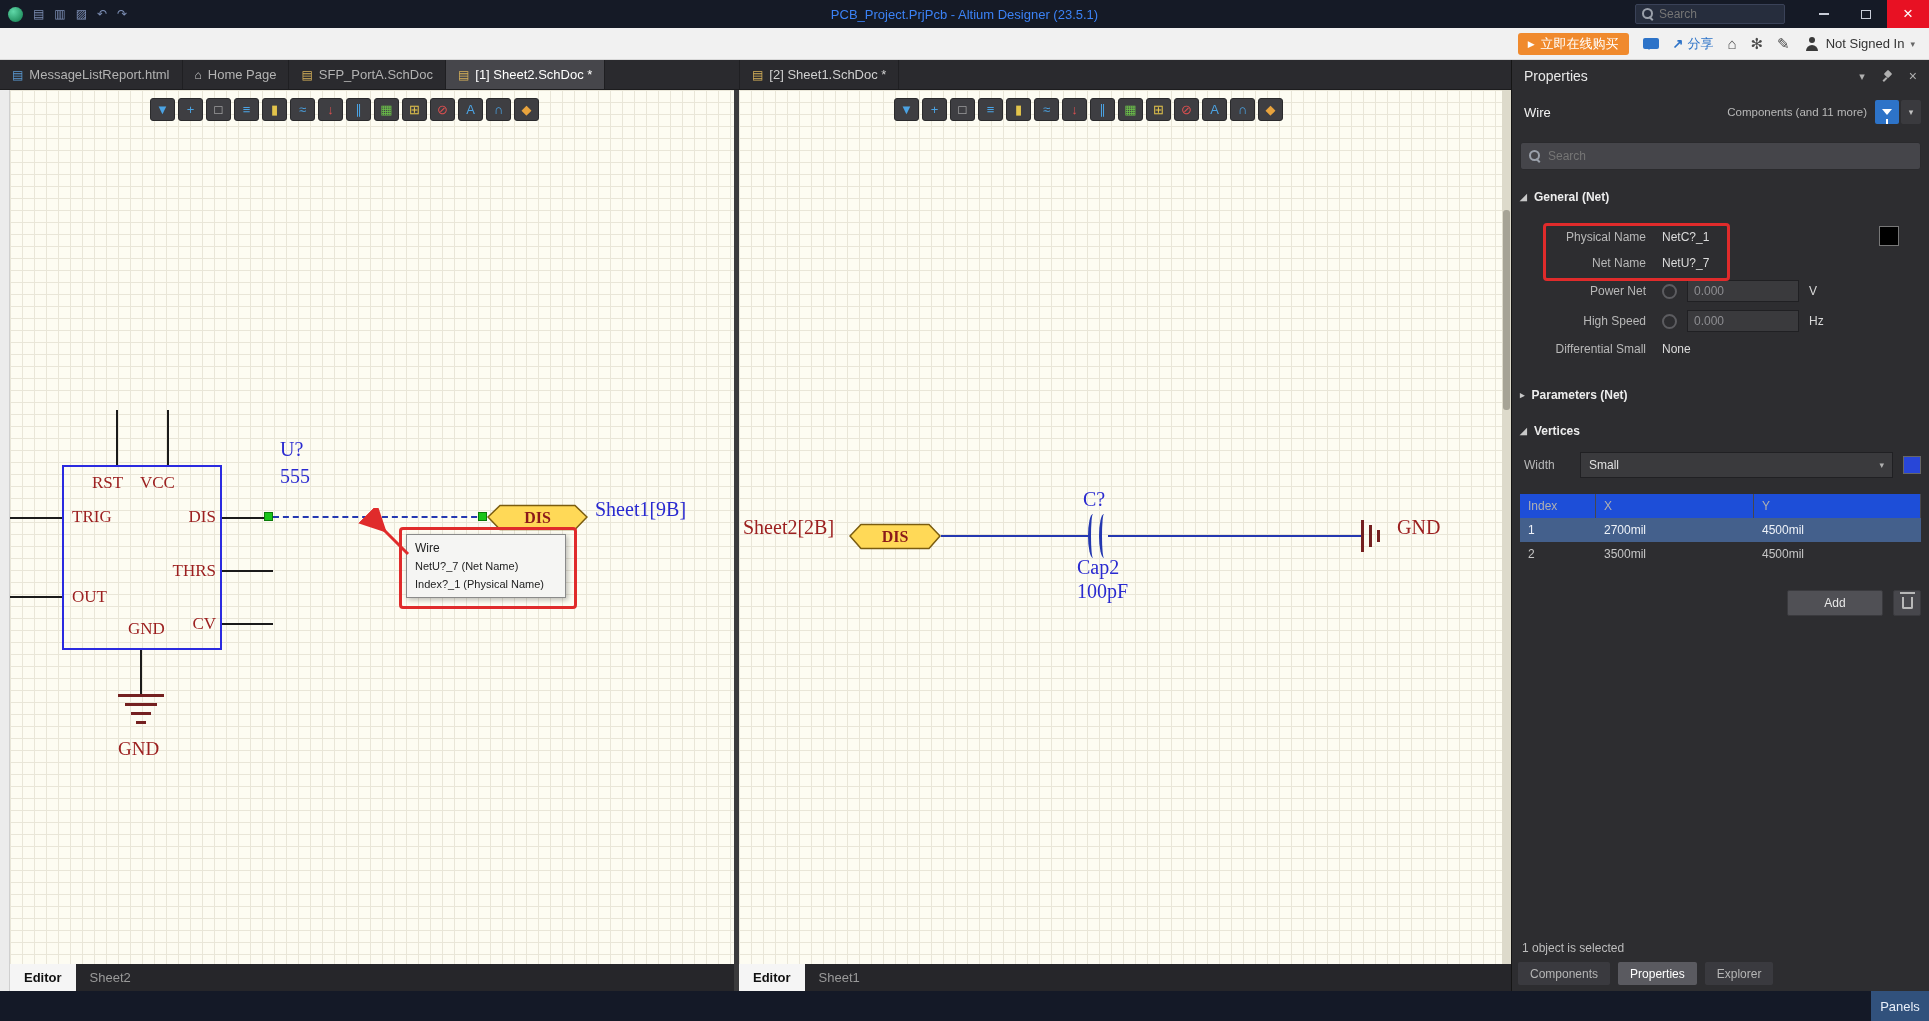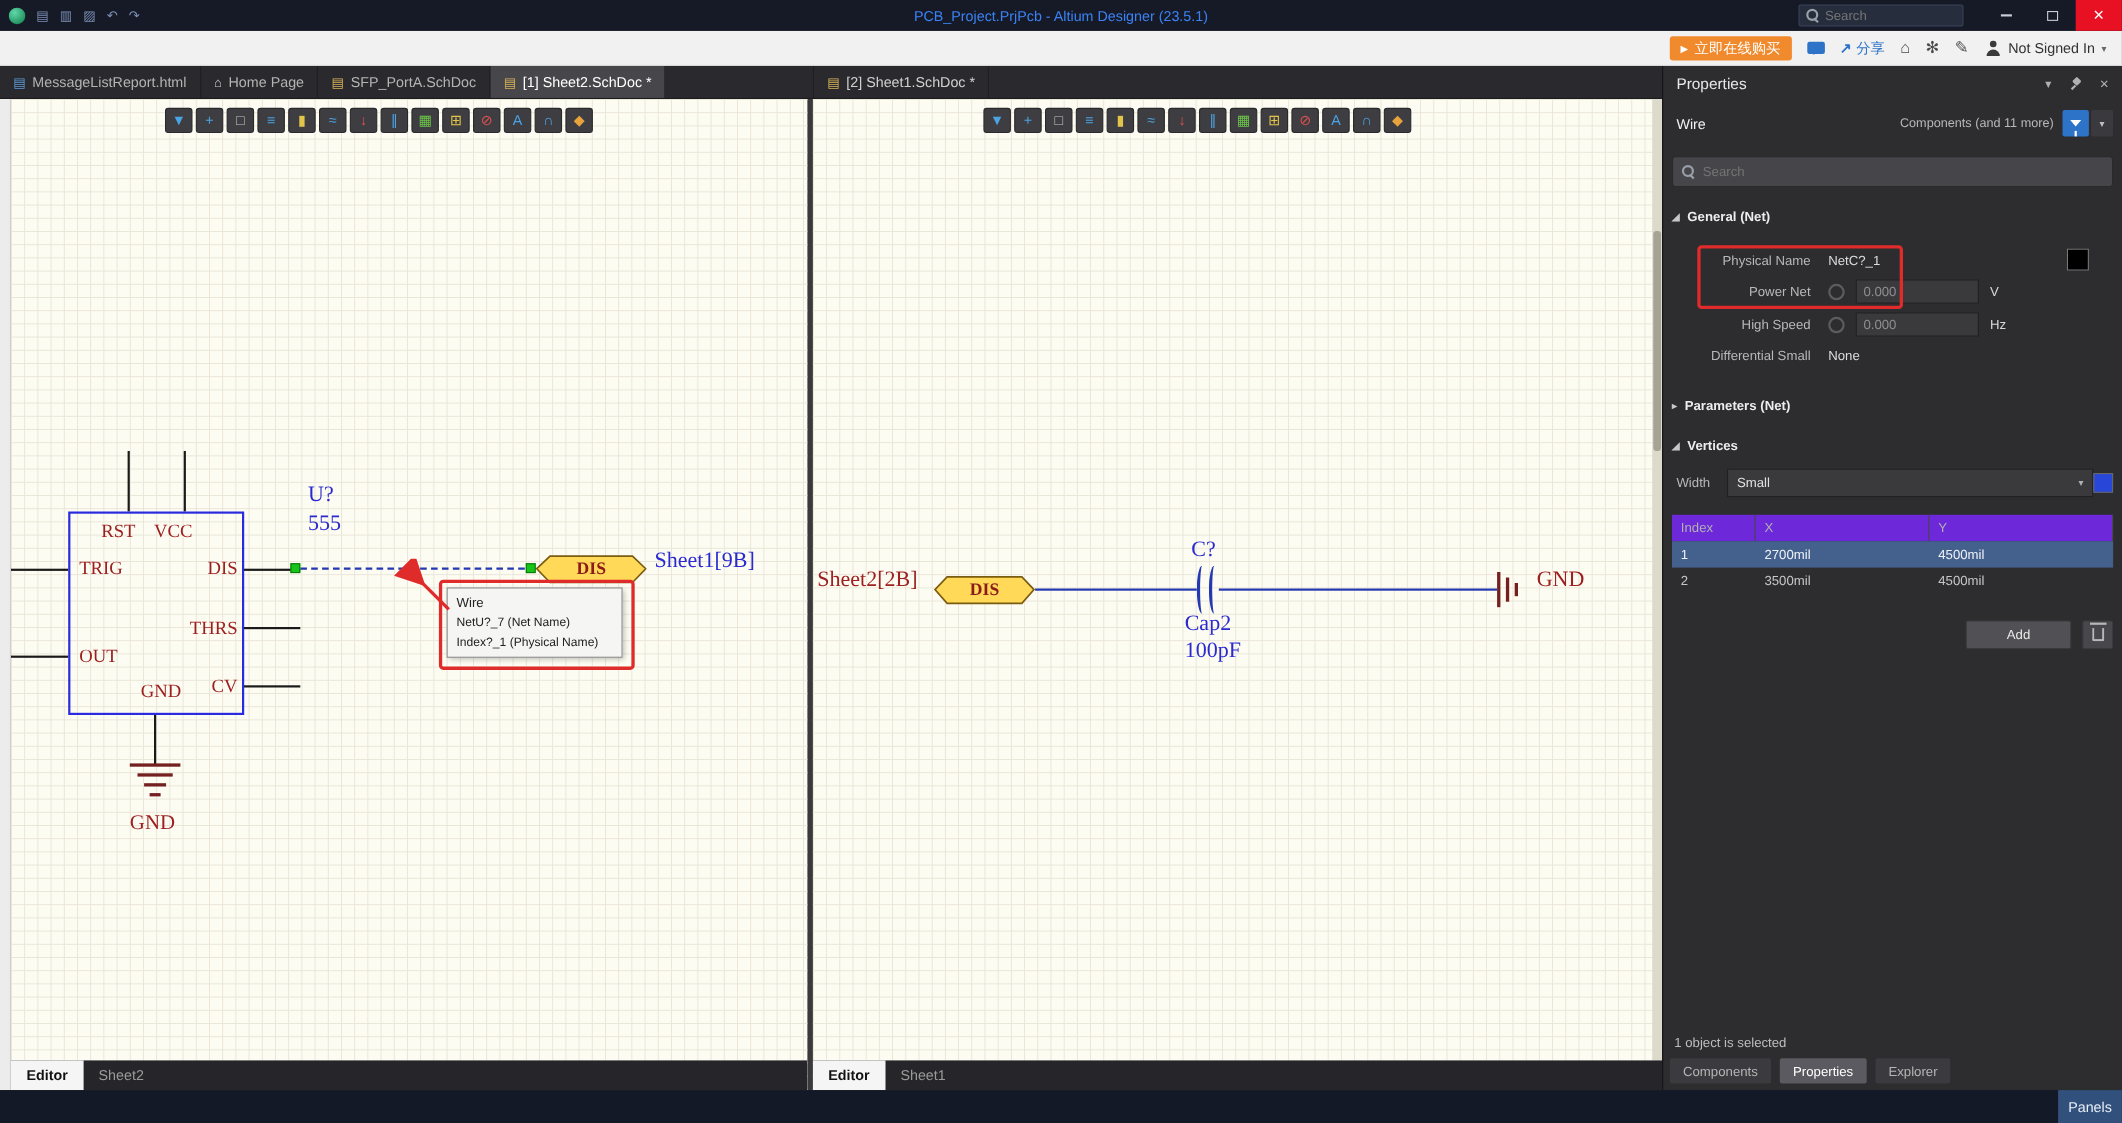--- a/index.html
+++ b/index.html
@@ -119,27 +119,27 @@
 .pp-row{display:flex;align-items:center;height:26px;position:relative}
 .pp-row.h30{height:30px}
 .pp-label{width:134px;text-align:right;font-size:12px;color:#b8b8b8;flex:none}
 .pp-value{margin-left:16px;font-size:12px;color:#dcdcdc}
 .color-swatch{display:block}
 .sw-black{position:absolute;right:30px;top:2px;width:20px;height:20px;background:#000;border:1px solid #777}
 .sw-blue{width:18px;height:18px;background:#2846d8;border:1px solid #666;flex:none}
 .toggle{width:15px;height:15px;border-radius:50%;border:2px solid #5c5c60;background:#2d2d30;margin-left:16px;flex:none}
 .pp-input{width:112px;height:22px;background:#3a3a3d;border:1px solid #202023;color:#8e8e92;font-size:12px;padding:0 6px;margin-left:10px;font-family:"Liberation Sans",sans-serif}
 .pp-unit{margin-left:10px;color:#d8d8d8;font-size:12px}
-.pp-width-row{display:flex;align-items:center;margin:14px 8px 0 8px;}
+.pp-width-row{display:flex;align-items:center;margin:14px 8px 0 8px;gap:10px}
 .pp-wlabel{font-size:12px;color:#b8b8b8;width:50px;padding-left:4px;flex:none}
 .pp-select{flex:1;height:26px;background:#3a3a3d;border:1px solid #202023;display:flex;align-items:center;justify-content:space-between;padding:0 8px;color:#e0e0e0;font-size:12px}
 .dd-arrow{font-size:9px;color:#b0b0b0}
 .pp-table{margin:16px 8px 0 8px;font-size:12px}
 .pp-tr{display:flex;height:24px;align-items:center}
-.pp-th{background:#6d28d9;color:#b0b0b0}
+.pp-th{background:#1d4ed8;color:#b0b0b0}
 .pp-th>div{border-right:1px solid #47474b;height:100%;display:flex;align-items:center}
 .c1{width:76px;padding-left:8px;flex:none}
 .c2{width:158px;padding-left:8px;flex:none}
 .c3{flex:1;padding-left:8px}
 .row-sel{background:#44608c;color:#eef2f8}
 .row-plain{color:#c6c6c6}
 .pp-addrow{display:flex;justify-content:flex-end;margin:24px 8px 0 8px;gap:10px}
 .add-btn{width:96px;height:26px;background:#505055;color:#e8e8e8;font-size:12px;border:1px solid #3a3a3e;border-radius:2px;display:flex;align-items:center;justify-content:center}
 .trash-btn{width:28px;height:26px;background:#47474c;border:1px solid #3a3a3e;border-radius:2px;display:flex;align-items:center;justify-content:center}
 .trash{width:11px;height:12px;border:2px solid #b8b8b8;border-top:none;border-radius:0 0 2px 2px;position:relative}
@@ -396,20 +396,24 @@
         <span class="tri">◢</span>
         <span>General (Net)</span>
       </div>
 
       <div class="pp-fields">
         <div class="pp-row">
           <span class="pp-label">Physical Name</span>
           <span class="pp-value">NetC?_1</span>
           <span class="color-swatch sw-black"></span>
         </div>
+        <div class="pp-row">
+          <span class="pp-label">Net Name</span>
+          <span class="pp-value">NetU?_7</span>
+        </div>
         <div class="pp-row h30">
           <span class="pp-label">Power Net</span>
           <span class="toggle"></span>
           <input class="pp-input" value="0.000" style="">
           <span class="pp-unit">V</span>
         </div>
         <div class="pp-row h30">
           <span class="pp-label">High Speed</span>
           <span class="toggle"></span>
           <input class="pp-input" value="0.000" style="">

